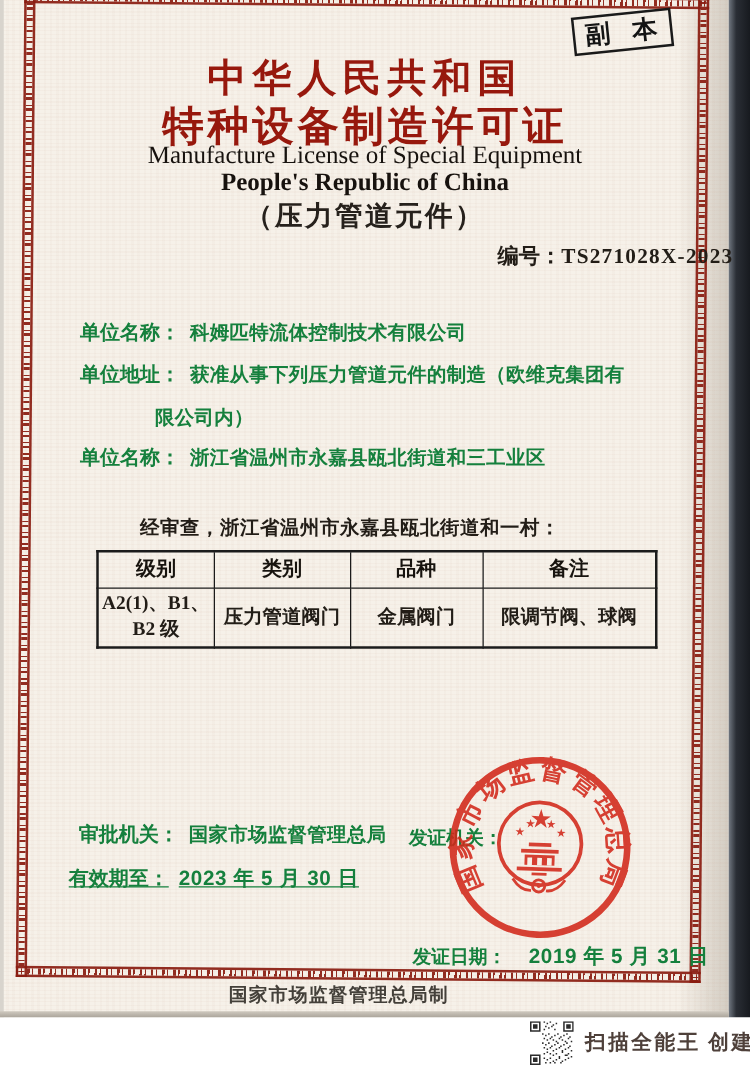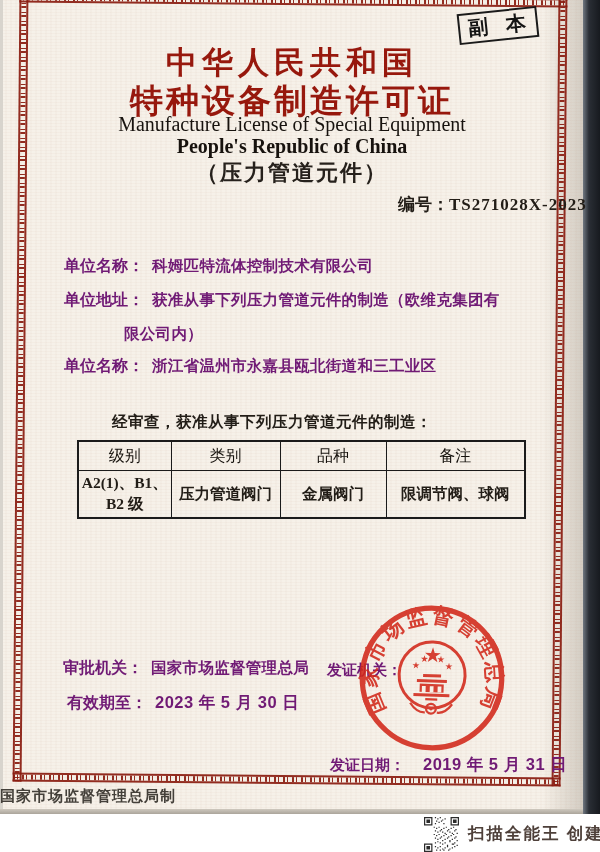--- a/index.html
+++ b/index.html
@@ -38,45 +38,45 @@
         font-family:"Liberation Sans","DejaVu Sans",sans-serif;}
   .title-cn2{top:79px;font-size:33px;font-weight:700;letter-spacing:3px;color:#97180d;
         font-family:"Liberation Sans","DejaVu Sans",sans-serif;}
   .title-en1{top:113px;font-size:20px;font-weight:400;color:#17120e;}
   .title-en2{top:135px;font-size:20px;font-weight:700;color:#17120e;}
   .subtitle{top:158px;font-size:22px;font-weight:600;letter-spacing:2px;color:#26211c;}
 
   .license-line{position:absolute;left:366px;top:193px;font-size:17px;font-weight:600;color:#221d17;margin-left:32px;}
   .license-line .num{font-family:"Liberation Serif","DejaVu Serif",serif;letter-spacing:1px;}
 
-  .line{position:absolute;white-space:nowrap;color:#701a75;}
+  .line{position:absolute;white-space:nowrap;color:#15803d;}
   .line .lbl{font-weight:700;font-size:16px;margin-right:8px;}
   .line .val{font-weight:600;font-size:15.5px;letter-spacing:.3px;}
   .f1{left:64px;top:256px;} .f2{left:64px;top:290px;}
   .f2b{left:124px;top:324px;text-align:right;} .f3{left:64px;top:356px;}
 
   .intro{position:absolute;left:112px;top:412px;font-size:15.5px;font-weight:700;color:#221d17;letter-spacing:.5px;}
 
   table.lic{position:absolute;left:77px;top:440px;width:447px;border-collapse:collapse;
         border:2.5px solid #1b1b1b;table-layout:fixed;}
   table.lic th,table.lic td{border:1.5px solid #1b1b1b;text-align:center;vertical-align:middle;
         padding:0 2px;line-height:1.35;}
-  table.lic th{height:28px;font-size:16px;font-weight:400;color:#17130e;}
+  table.lic th{height:28px;font-size:16px;font-weight:700;color:#17130e;}
   table.lic td{height:46px;font-size:15.5px;font-weight:600;color:#221d17;}
 
-  .a1{left:63px;top:658px;} .a2{left:67px;top:692px;}
+  .a1{left:63px;top:658px;} .a2{left:55px;top:692px;text-decoration:underline;}
   .b1{left:327px;top:661px;} .b2{left:330px;top:722px;margin-top:32px;}
   .b1 .lbl,.b2 .lbl{font-size:15px;}
   .date{font-family:"Liberation Sans","DejaVu Sans",sans-serif;font-weight:700;font-size:16.5px;letter-spacing:.5px;}
   .b2 .date{margin-left:10px;}
 
   .seal{position:absolute;left:357px;top:603px;width:150px;height:150px;opacity:.88;z-index:6;
         transform:rotate(2deg);pointer-events:none;}
 
-  .made-by{position:absolute;left:0;top:787px;width:542px;font-size:15px;
+  .made-by{position:absolute;left:0;top:787px;width:542px;text-align:center;font-size:15px;
         font-weight:600;color:#44403a;letter-spacing:1px;}
 
   .qr{position:absolute;left:424px;top:817px;width:35px;height:35px;}
   .cam-mark{position:absolute;left:468px;top:823px;font-size:16.5px;font-weight:600;color:#4e403a;
         letter-spacing:2px;white-space:nowrap;}
 </style>
 </head>
 <body>
 
 <div class="page">
@@ -114,21 +114,21 @@
   <div class="line f2">
     <span class="lbl">单位地址：</span><span class="val">获准从事下列压力管道元件的制造（欧维克集团有</span>
   </div>
   <div class="line f2b">
     <span class="val">限公司内）</span>
   </div>
   <div class="line f3">
     <span class="lbl">单位名称：</span><span class="val">浙江省温州市永嘉县瓯北街道和三工业区</span>
   </div>
 
-  <div class="intro">经审查，获准从事下列压力管道元件的制造：</div>
+  <div class="intro">经审查，浙江省温州市永嘉县瓯北街道和一村：</div>
 
   <table class="lic">
     <colgroup>
         <col style="width:93px">
         <col style="width:109px">
         <col style="width:106px">
         <col style="width:139px">
       </colgroup>
     <thead>
       <tr>

